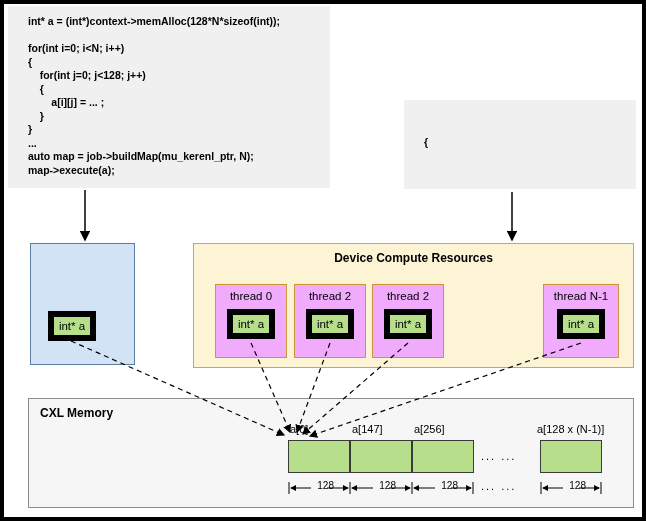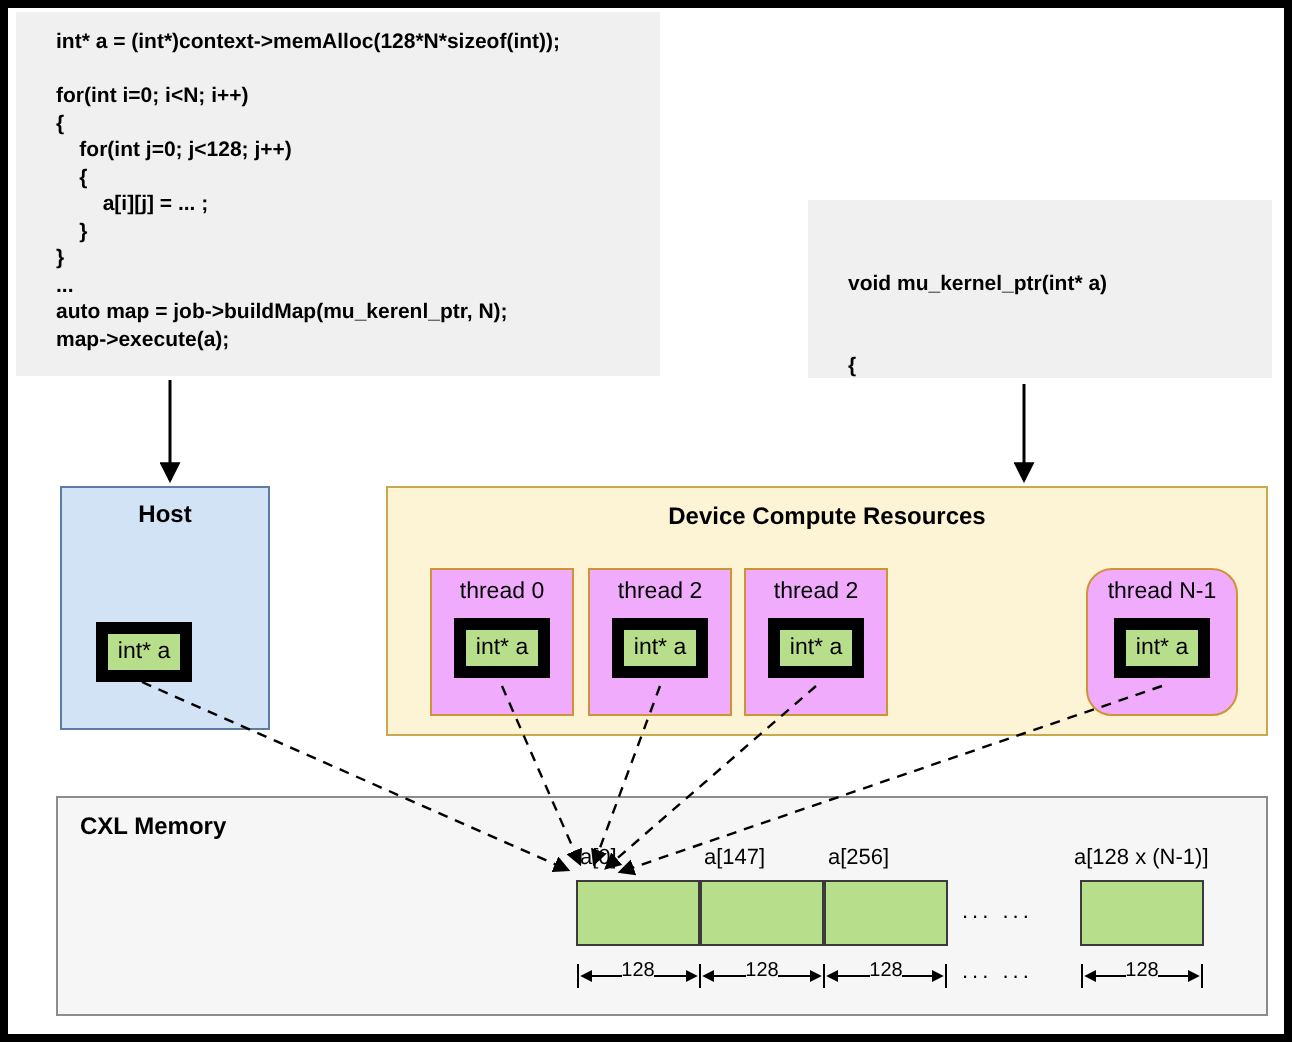--- a/index.html
+++ b/index.html
@@ -43,21 +43,21 @@
   .thread-title { font-size:11.5px; margin-top:5px; color:#000; }
   .thread-box .ptr-box { margin-top:7px; }
 
   .memory-box {
     position:absolute; left:28px; top:398px; width:606px; height:110px;
     background:#f6f6f6; border:1px solid #8c8c8c;
   }
   .memory-title { position:absolute; left:40px; top:406px; font-size:12px; font-weight:bold; color:#000; }
   .seg-label { position:absolute; top:423px; font-size:11px; color:#000; }
   .segment { position:absolute; top:440px; width:62px; height:33px; background:#b7de8a; border:1px solid #3a3a3a; }
-  .size-label { position:absolute; top:480px; width:30px; text-align:center; font-size:10px; color:#000; }
+  .size-label { position:absolute; top:480px; width:30px; text-align:right; font-size:10px; color:#000; }
   .ellipsis { position:absolute; font-size:11px; letter-spacing:2px; color:#000; white-space:pre; }
 
   .arrows { position:absolute; left:0; top:0; pointer-events:none; }
   .arrows .solid  { stroke:#000; stroke-width:1.5; }
   .arrows .dashed { stroke:#000; stroke-width:1.2; stroke-dasharray:5 4; }
   .arrows .dim    { stroke:#000; stroke-width:1; }
   .arrows .tick   { stroke:#000; stroke-width:1; }
 </style>
 </head>
 <body>
@@ -71,29 +71,27 @@
     for(int j=0; j&lt;128; j++)
     {
         a[i][j] = ... ;
     }
 }
 ...
 auto map = job-&gt;buildMap(mu_kerenl_ptr, N);
 map-&gt;execute(a);</pre>
 
   <div class="code-block kernel-code">
-    <div class="code-line">void mu_kernel_ptr(int* a)</div>
     <div class="code-line">{</div>
     
     
     
   </div>
 
   <div class="host-box">
-    <div class="box-title">Host</div>
     <div class="ptr-box">
       <span>int* a</span>
     </div>
   </div>
 
   <div class="device-box">
     <div class="box-title">Device Compute Resources</div>
   </div>
 
   <div class="thread-box" style="left:215px; width:72px;">
@@ -107,21 +105,21 @@
     <div class="ptr-box">
       <span>int* a</span>
     </div>
   </div>
   <div class="thread-box" style="left:372px; width:72px;">
     <div class="thread-title">thread 2</div>
     <div class="ptr-box">
       <span>int* a</span>
     </div>
   </div>
-  <div class="thread-box" style="left:543px; width:76px;border-radius:13px;">
+  <div class="thread-box" style="left:543px; width:76px;">
     <div class="thread-title">thread N-1</div>
     <div class="ptr-box">
       <span>int* a</span>
     </div>
   </div>
 
   <div class="memory-box"></div>
   <div class="memory-title">CXL Memory</div>
 
   <div class="seg-label" style="left:290px;">a[0]</div>

